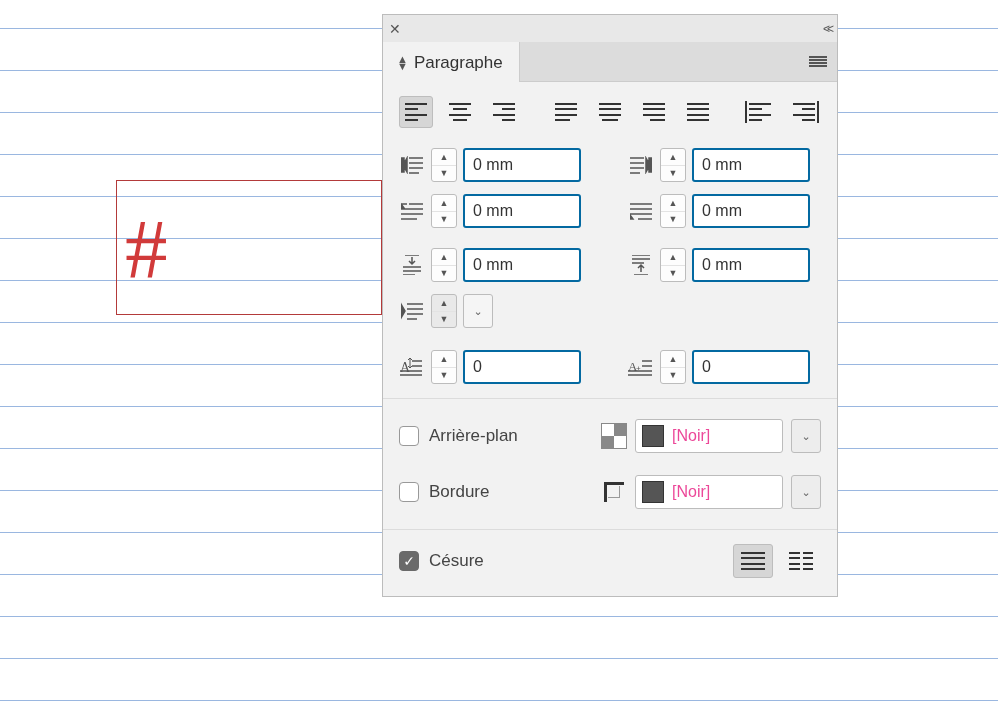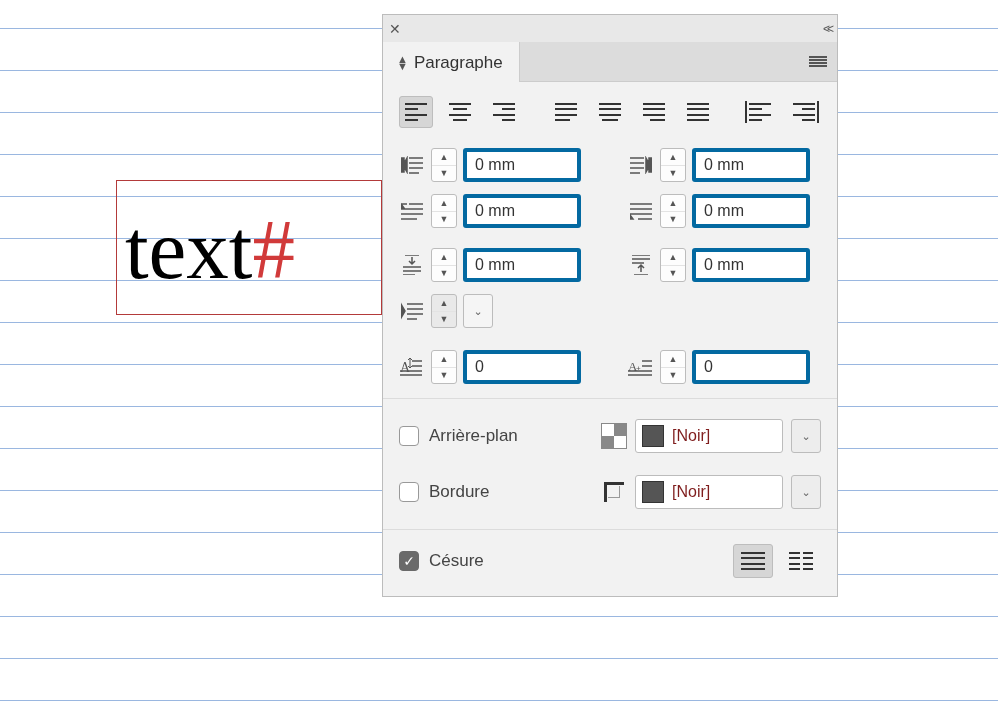--- a/index.html
+++ b/index.html
@@ -194,21 +194,21 @@
     display:flex; flex-direction:column;
     background:#fdfdfd;
   }
   .stepper div {
     flex:1; display:flex; align-items:center; justify-content:center;
     font-size:9px; color:#555; cursor:pointer;
   }
   .stepper div:first-child { border-bottom:1px solid #e3e3e3; }
   .num-input {
     height: 34px;
-    border: 4px solid #0369a1;
+    border: 2px solid #0369a1;
     border-radius: 3px;
     background:#fff;
     padding: 0 8px;
     font-size: 16px;
     color:#333;
     width: 118px;
   }
   .select {
     height: 34px;
     border: 1px solid #bcbcbc;
@@ -257,21 +257,21 @@
   }
   .border-icon::before{
     content:"";position:absolute;inset:3px;border:3px solid #333;border-right:none;border-bottom:none;
   }
   .border-icon::after{
     content:"";position:absolute;inset:7px;border:1px solid #999;border-left:none;border-top:none;
   }
   .color-select {
     height:34px; width:148px;
     border:1px solid #bcbcbc;border-radius:3px;background:#fff;
-    display:flex;align-items:center;gap:8px;padding:0 6px;font-size:16px;color:#7f1d1d;
+    display:flex;align-items:center;gap:8px;padding:0 6px;font-size:16px;color:#ec4899;
   }
   .swatch-square { width:22px;height:22px;background:#555;border:1px solid #333;}
   .color-dd { width:30px;height:34px;border:1px solid #bcbcbc;border-radius:3px;background:#ededed;display:flex;align-items:center;justify-content:center;font-size:11px;color:#666;cursor:pointer;}
 
   
   .hyph-row { display:flex; align-items:center; justify-content:space-between; }
   .toggle-btns { display:flex; gap:8px; }
   .toggle-btn {
     width:40px;height:34px;border:1px solid transparent;border-radius:3px;
     display:flex;align-items:center;justify-content:center;cursor:pointer;
@@ -299,21 +299,20 @@
     <div style="top:448px"></div>
     <div style="top:490px"></div>
   <div style="top:532px"></div>
     <div style="top:574px"></div>
     <div style="top:616px"></div>
   <div style="top:658px"></div>
     <div style="top:700px"></div>
 </div>
 
 <div class="text-frame">
-  <span>text</span>
     <span class="hash">#</span>
 </div>
 
 <div class="panel-wrap">
 
   <div class="panel-topbar">
     <span class="x">✕</span>
     <span class="chevrons">&lt;&lt;</span>
   </div>
 

